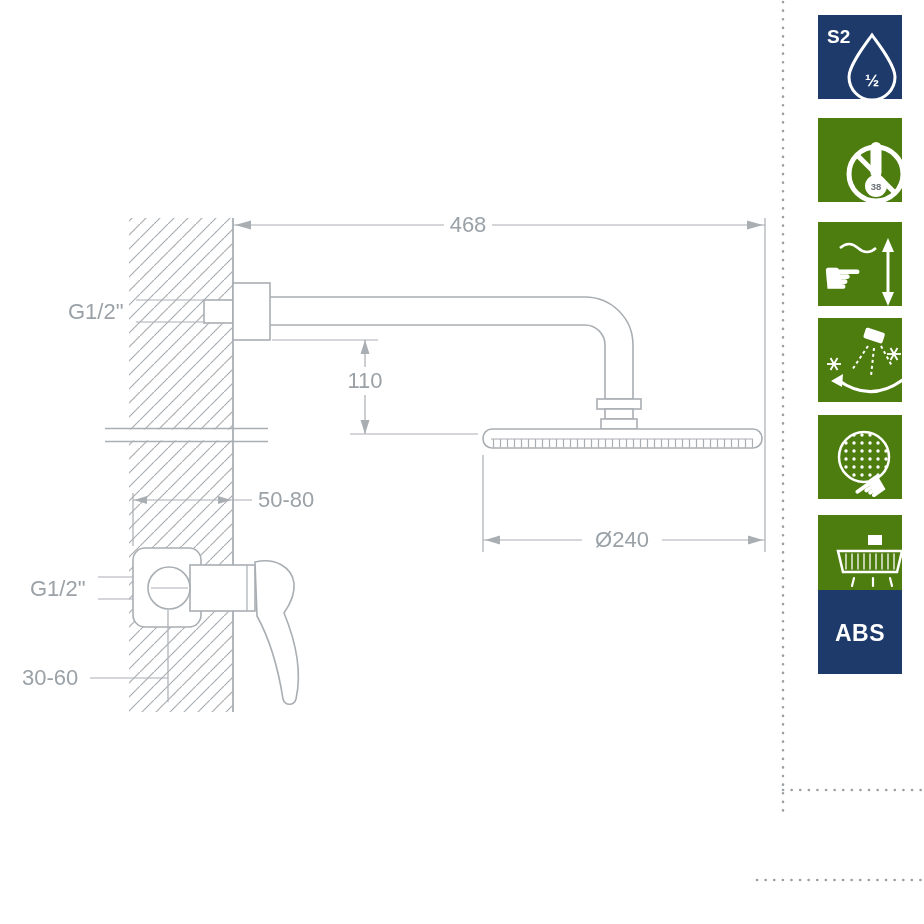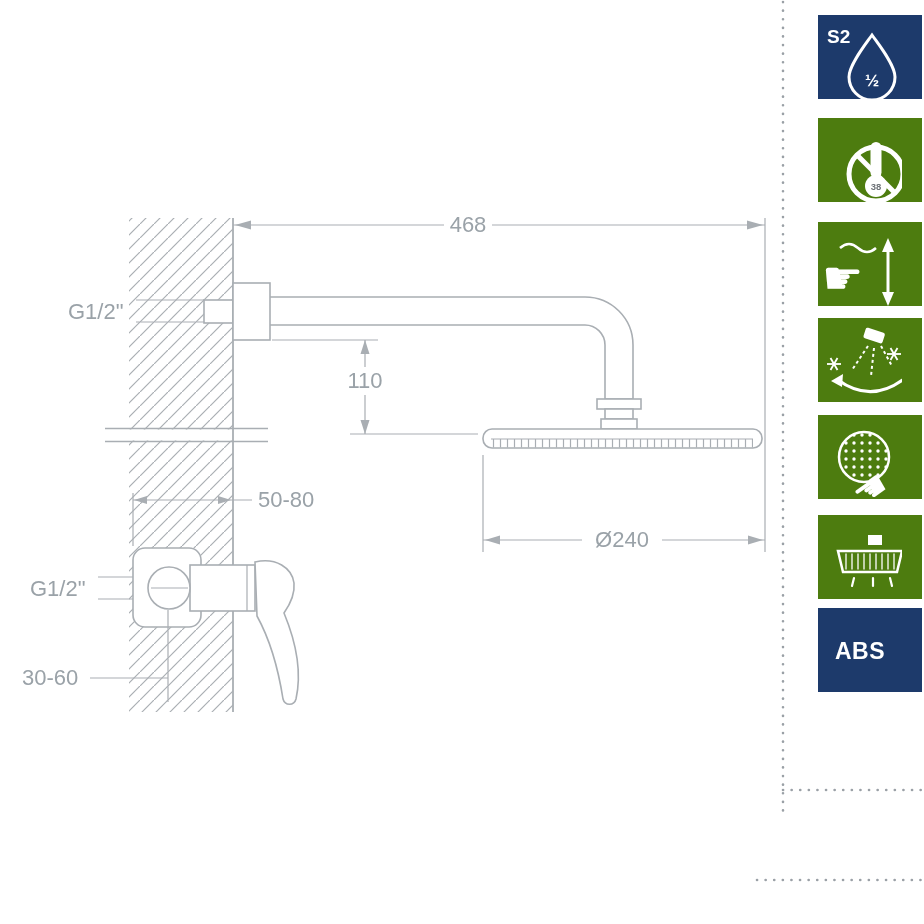--- a/index.html
+++ b/index.html
@@ -1,21 +1,21 @@
 <!DOCTYPE html>
 <html><head>
 <meta charset="utf-8">
 <style>
   html,body{margin:0;padding:0;background:#ffffff}
   .stage{position:relative;width:924px;height:924px;background:#fff;overflow:hidden;
          font-family:"Liberation Sans",sans-serif}
   svg{display:block}
   .drawing{position:absolute;left:0;top:0}
   .dim{font-size:22px;fill:#9aa2a8;font-family:"Liberation Sans",sans-serif}
-  .badge{position:absolute;left:818px;width:104px;height:84px}
+  .badge{position:absolute;left:818px;width:84px;height:84px}
   .b-navy{background:#1d3a6b}
   .b-gray{background:#4d7c0f}
   .badge svg text{font-family:"Liberation Sans",sans-serif}
 </style>
 </head>
 <body>
 
 <div class="stage">
 
   <svg class="drawing" width="924" height="924" viewBox="0 0 924 924">
@@ -202,19 +202,19 @@
         <line x1="82" y1="38.5" x2="82" y2="54.5"></line>
       </g>
       <g stroke="#ffffff" stroke-width="2.2" stroke-linecap="round">
         <line x1="36" y1="63" x2="34" y2="71"></line>
           <line x1="55" y1="63" x2="55" y2="71"></line>
           <line x1="72" y1="63" x2="74" y2="71"></line>
       </g>
     </svg>
   </div>
 
-  <div class="badge b-navy" style="top:608px">
+  <div class="badge b-navy" style="top:590px">
     <svg width="84" height="84" viewBox="0 0 84 84">
       <text x="42" y="51" font-size="23" font-weight="bold" letter-spacing="0.5" fill="#ffffff" text-anchor="middle">ABS</text>
     </svg>
   </div>
 
 </div>
 
 </body></html>

